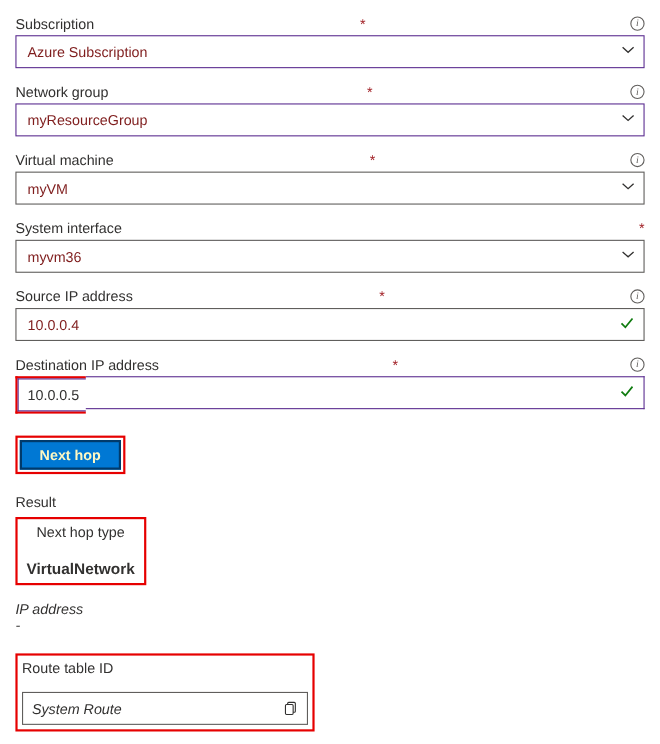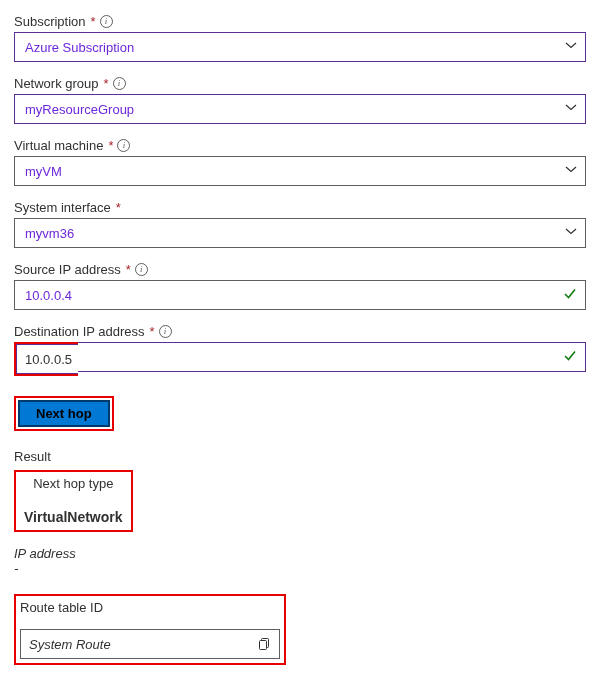--- a/index.html
+++ b/index.html
@@ -13,20 +13,21 @@
       width: 600px;
     }
     .field { margin-bottom: 14px; }
     .field-label {
       display: flex;
       align-items: center;
       gap: 4px;
       margin-bottom: 3px;
       color: #323130;
       font-size: 13px;
+      justify-content: space-between;
     }
     .req { color: #a4262c; margin-left: 1px; }
     .info-icon {
       display: inline-flex;
       align-items: center;
       justify-content: center;
       width: 13px; height: 13px;
       border: 1px solid #605e5c;
       border-radius: 50%;
       font-size: 9px;
@@ -38,21 +39,21 @@
     .control {
       position: relative;
       display: flex;
       align-items: center;
       width: 100%;
       height: 30px;
       padding: 0 30px 0 10px;
       border: 1px solid #605e5c;
       background: #fff;
       font-size: 13px;
-      color: #6d28d9;
+      color: #7f1d1d;
     }
     .control.focused { border-color: #5c2e91; }
     .chevron {
       position: absolute;
       right: 8px;
       top: 50%;
       transform: translateY(-50%);
       pointer-events: none;
     }
     .check {
@@ -60,21 +61,21 @@
       right: 8px;
       top: 50%;
       transform: translateY(-50%);
       color: #107c10;
       font-weight: bold;
     }
     .highlight-red { border: 2px solid #e60000; }
     .btn-wrap { display: inline-block; padding: 2px; margin: 6px 0 18px 0; }
     .btn {
       background: #0078d4;
-      color: #000000;
+      color: #fef9c3;
       border: 2px solid #003a6b;
       padding: 4px 16px;
       font-size: 13px;
       font-weight: 600;
       cursor: pointer;
     }
     .section-heading { font-size: 13px; margin-bottom: 6px; }
     .result-box {
       display: inline-block;
       padding: 4px 8px 5px 8px;

